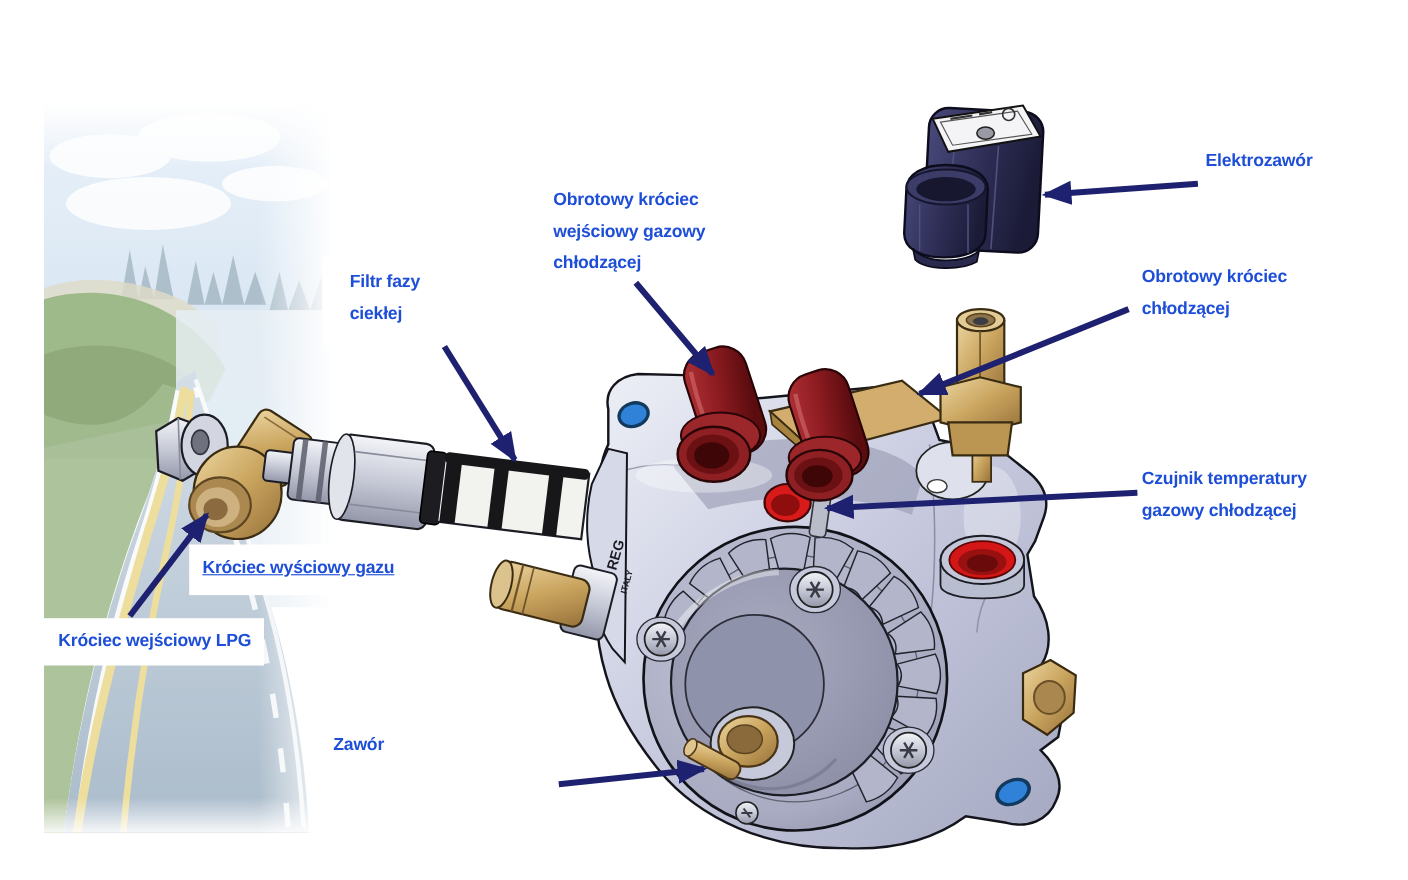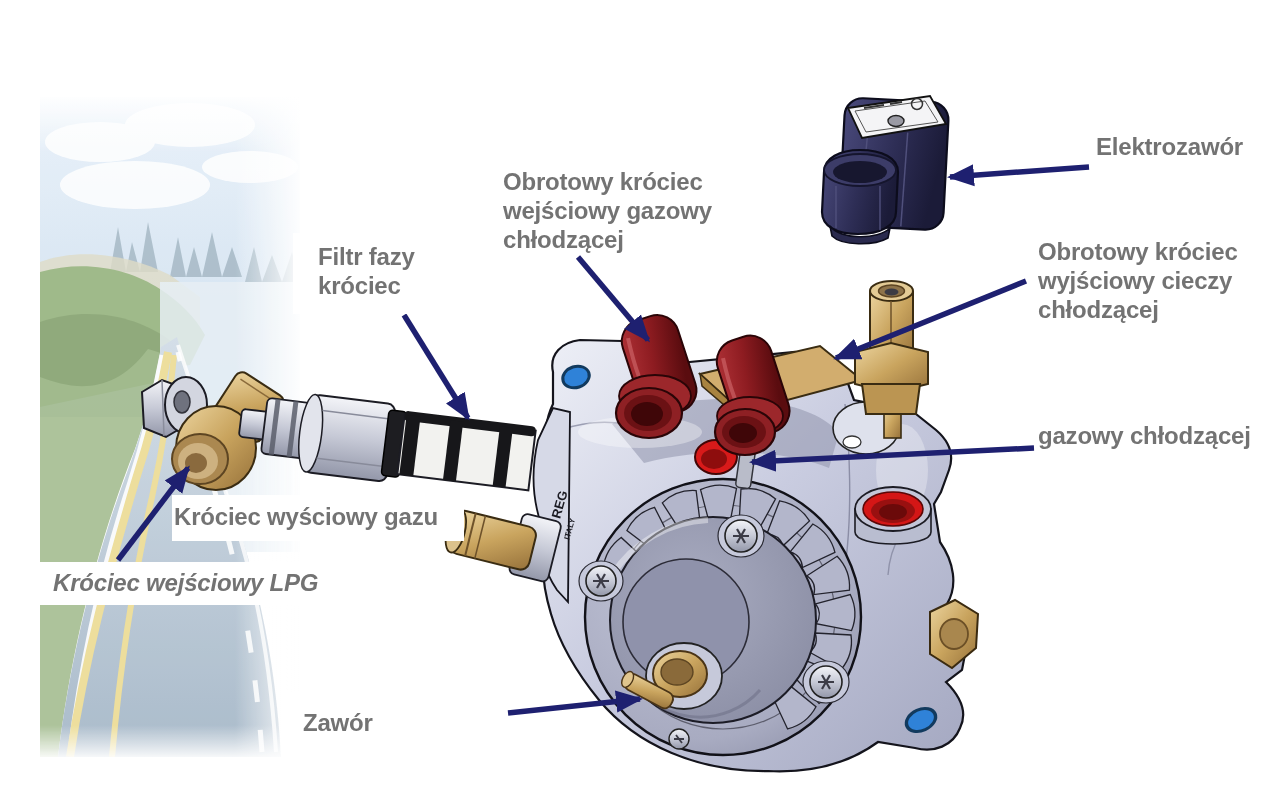--- a/index.html
+++ b/index.html
@@ -4,33 +4,33 @@
 <style>
   html,body{margin:0;padding:0;}
   body{
     width:1280px;height:800px;position:relative;overflow:hidden;
     background:#ffffff;
     font-family:"Liberation Sans",sans-serif;
   }
   .photo{position:absolute;left:40px;top:97px;width:260px;height:660px;opacity:.85;}
   .stage{position:absolute;left:0;top:0;width:1280px;height:800px;}
   .label{
-    position:absolute;font-weight:bold;font-size:24px;line-height:29px;
-    color:#737373;letter-spacing:-0.2px;white-space:nowrap;
+    position:absolute;font-weight:bold;font-size:16px;line-height:29px;
+    color:#1d4ed8;letter-spacing:-0.2px;white-space:nowrap;
   }
   .label .line{display:block;}
   .boxed{background:#ffffff;}
   #lbl-coolant-in {left:503px;top:167px;}
   #lbl-solenoid   {left:1096px;top:132px;}
   #lbl-coolant-out{left:1038px;top:237px;}
   #lbl-filter     {left:293px;top:233px;padding:9px 18px 14px 25px;}
   #lbl-temp       {left:1038px;top:421px;}
-  #lbl-gas-out    {left:172px;top:495px;padding:7px 26px 10px 2px;}
-  #lbl-lpg        {left:40px;top:562px;padding:6px 12px 8px 13px;font-style:italic;}
-  #lbl-safety     {left:281px;top:692px;padding:16px 12px 38px 22px;}
+  #lbl-gas-out    {left:172px;top:495px;padding:7px 26px 10px 12px;text-decoration:underline;}
+  #lbl-lpg        {left:40px;top:562px;padding:6px 12px 8px 13px;}
+  #lbl-safety     {left:281px;top:647px;padding:16px 12px 38px 22px;}
 </style>
 </head>
 <body>
 
 <div class="photo">
 <svg width="260" height="660" viewBox="0 0 260 660">
   <defs>
     <linearGradient id="pSky" x1="0" y1="0" x2="0" y2="1">
       <stop offset="0" stop-color="#e6f0f9"></stop>
           <stop offset="1" stop-color="#c6d9ec"></stop>
@@ -401,30 +401,30 @@
   <span class="line">wejściowy gazowy</span>
   <span class="line">chłodzącej</span>
 </div>
 
 <div class="label" id="lbl-solenoid">
   <span class="line">Elektrozawór</span>
 </div>
 
 <div class="label" id="lbl-coolant-out">
   <span class="line">Obrotowy króciec</span>
-  <span class="line">wyjściowy cieczy</span>
   <span class="line">chłodzącej</span>
 </div>
 
 <div class="label boxed" id="lbl-filter">
   <span class="line">Filtr fazy</span>
-  <span class="line">króciec</span>
+  <span class="line">ciekłej</span>
 </div>
 
 <div class="label" id="lbl-temp">
+  <span class="line">Czujnik temperatury</span>
   <span class="line">gazowy chłodzącej</span>
 </div>
 
 <div class="label boxed" id="lbl-gas-out">
   <span class="line">Króciec wyściowy gazu</span>
 </div>
 
 <div class="label boxed" id="lbl-lpg">
   <span class="line">Króciec wejściowy LPG</span>
 </div>

